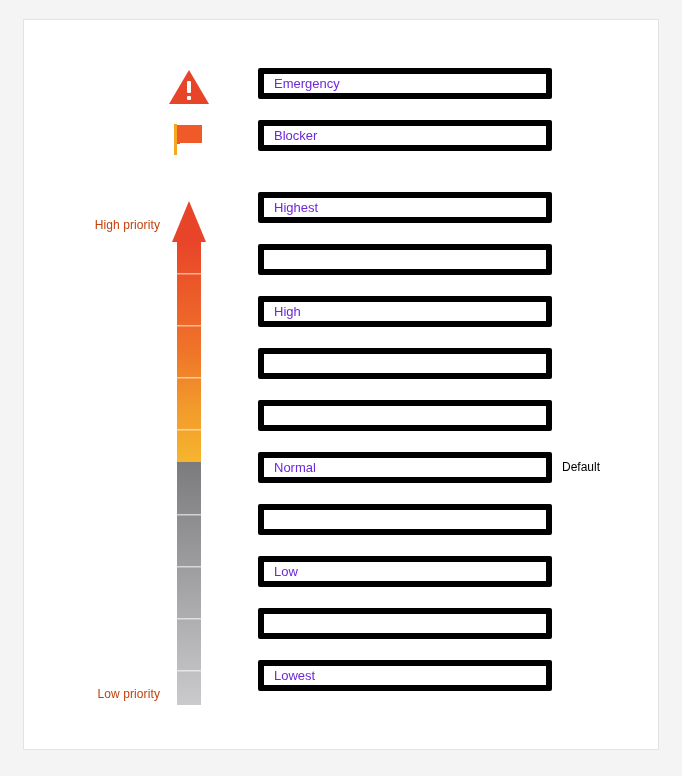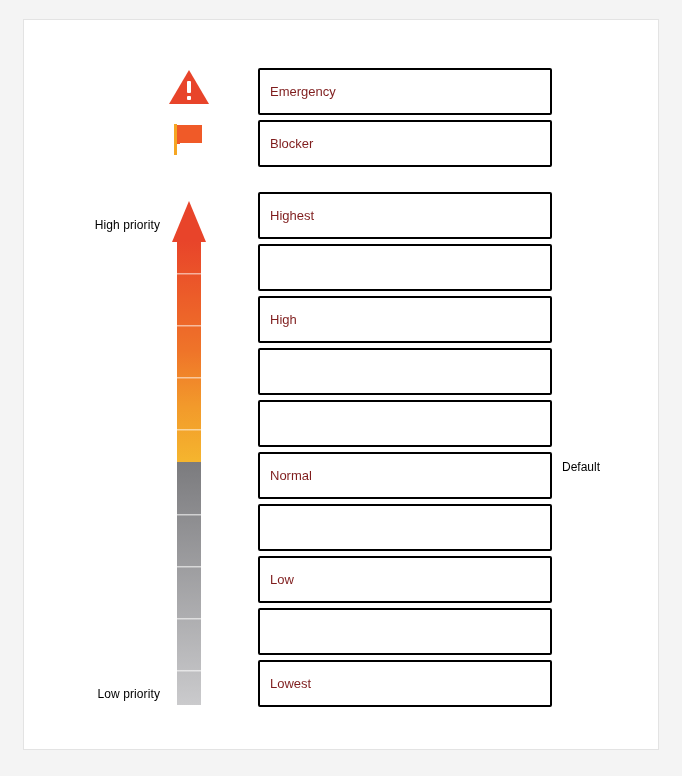--- a/index.html
+++ b/index.html
@@ -62,21 +62,21 @@
     width: 46px;
     height: 520px;
   }
   #priority-arrow svg { display: block; }
 
   
   .scale-label {
     position: absolute;
     text-align: right;
     font-size: 12px;
-    color: #000000;
+    color: #c2410c;
     white-space: nowrap;
     letter-spacing: 0.1px;
   }
   #high-priority-label {
     left: -90px;
     top: 178px;
     width: 84px;
   }
   #low-priority-label {
     left: -90px;
@@ -91,28 +91,28 @@
     top: 48px;
     width: 360px;
   }
   .field-row {
     position: relative;
     height: 31px;
   }
   .priority-input {
     box-sizing: border-box;
     width: 294px;
-    height: 47px;
+    height: 31px;
     padding: 0 10px;
-    border: 2px solid #000000;
+    border: 6px solid #000000;
     border-radius: 2px;
     background: #ffffff;
     font-family: "Liberation Sans", sans-serif;
     font-size: 13px;
-    color: #7f1d1d;
+    color: #6d28d9;
     outline: none;
   }
 
   .default-note {
     position: absolute;
     left: 304px;
     top: 8px;
     font-size: 12px;
     color: #000000;
     white-space: nowrap;

